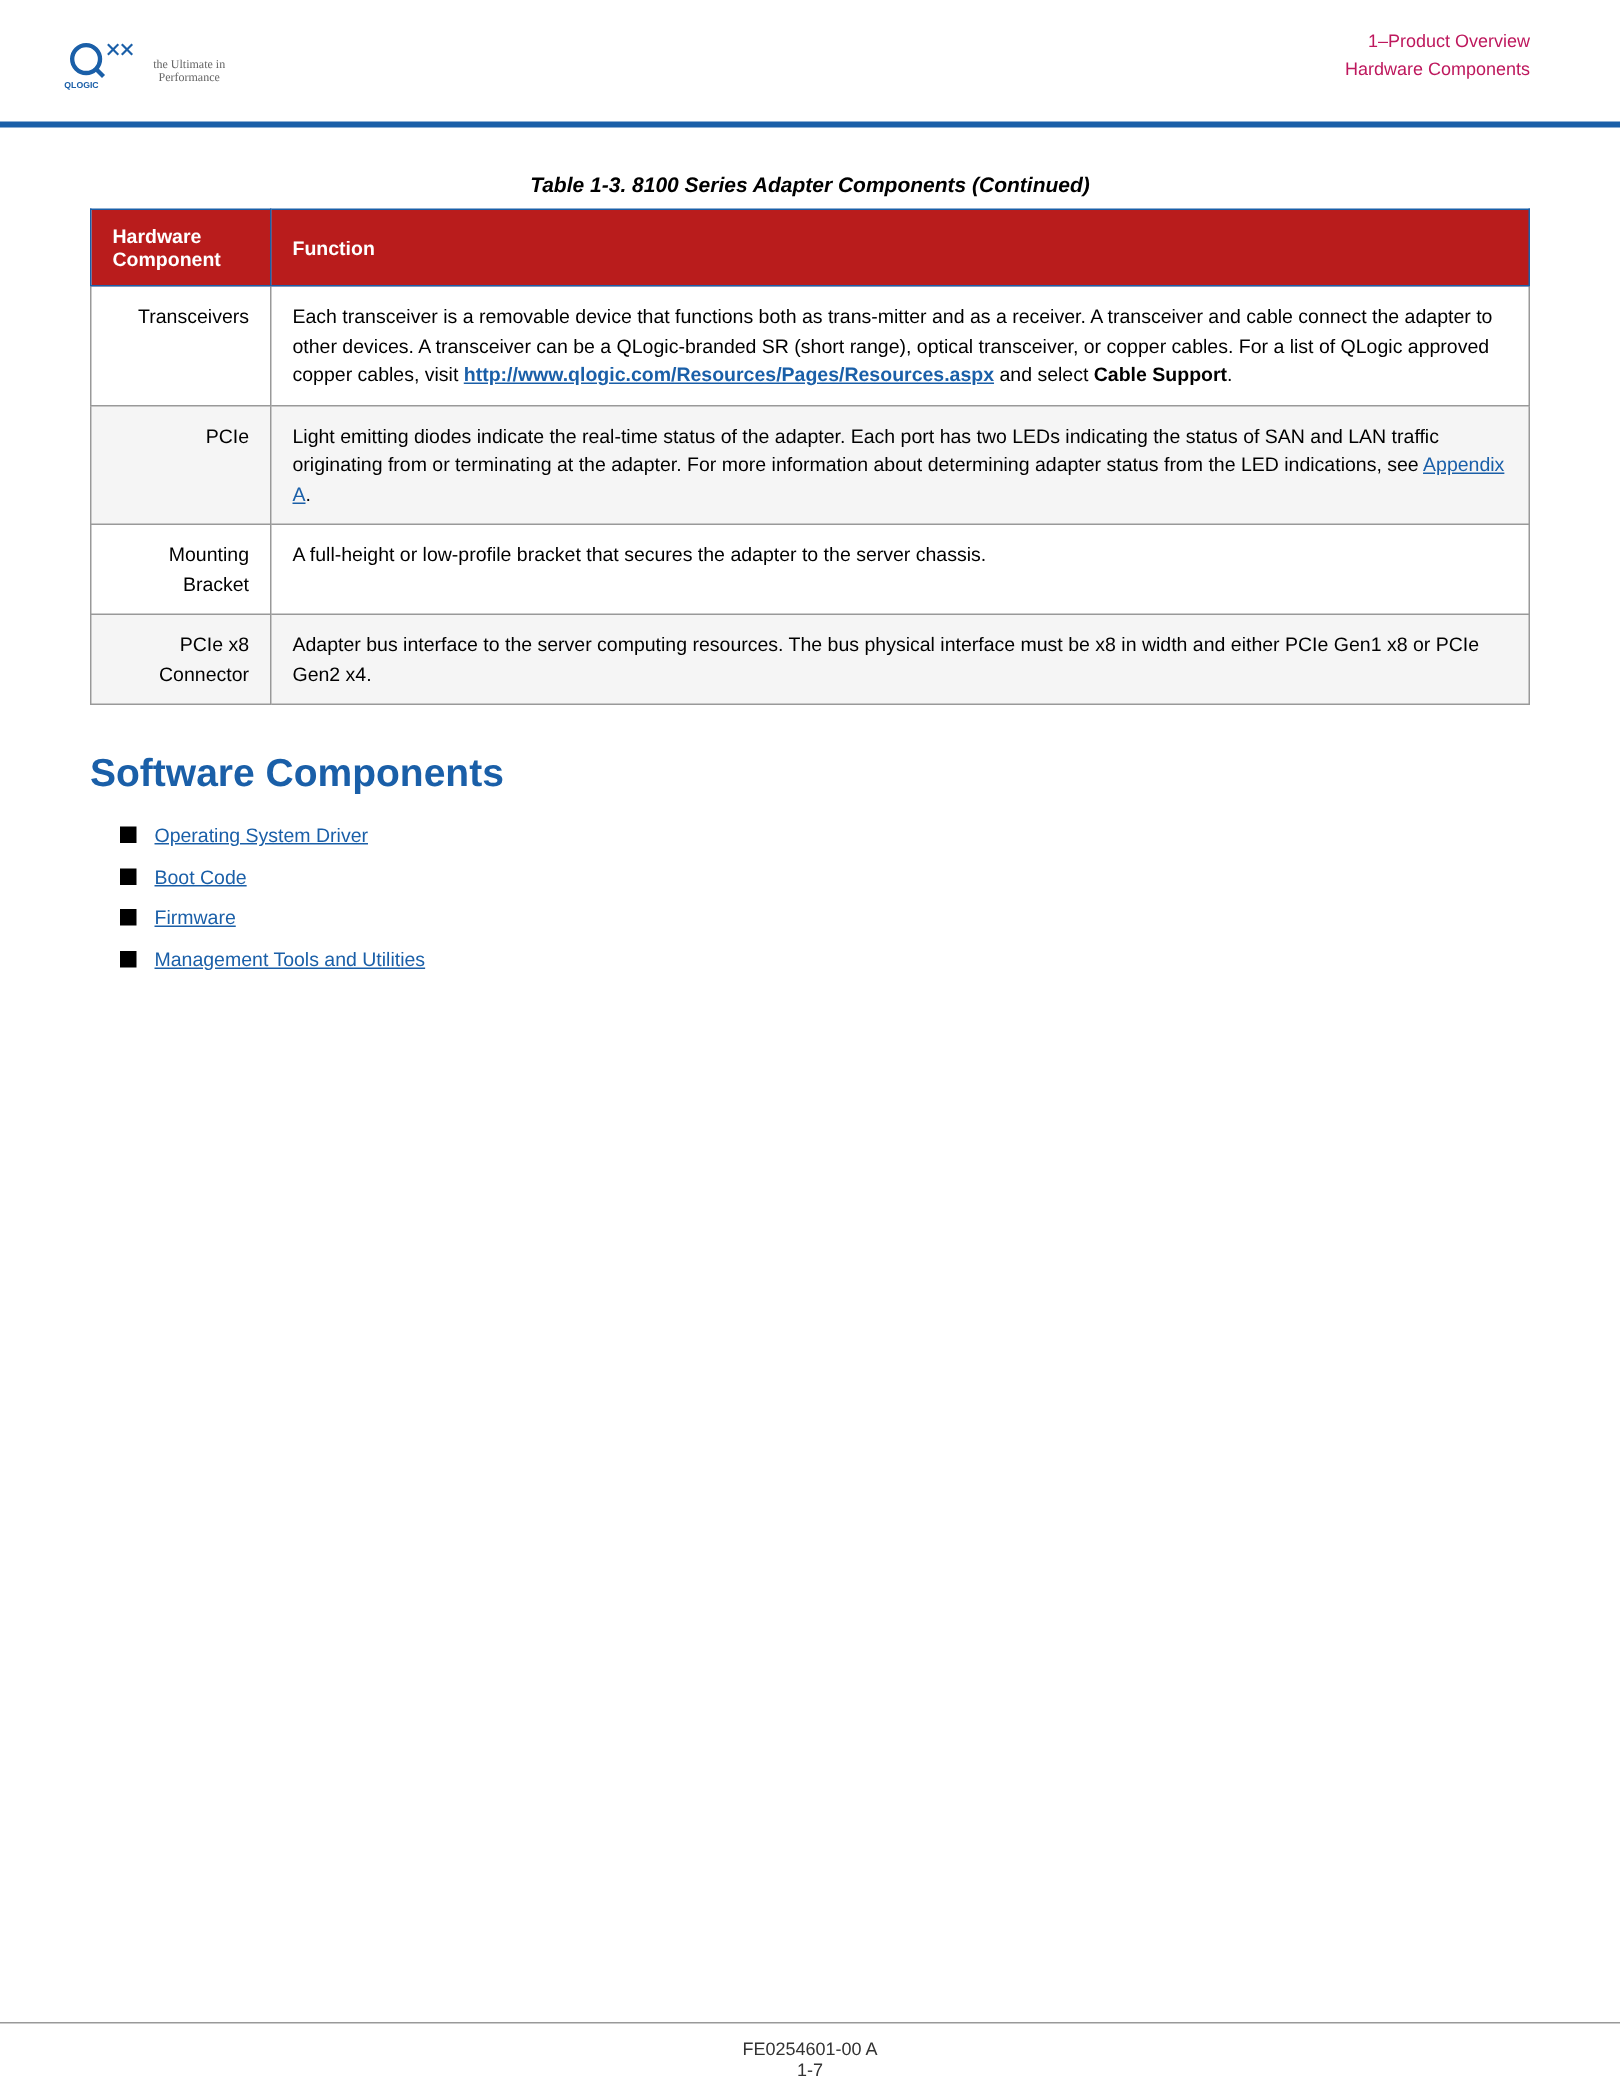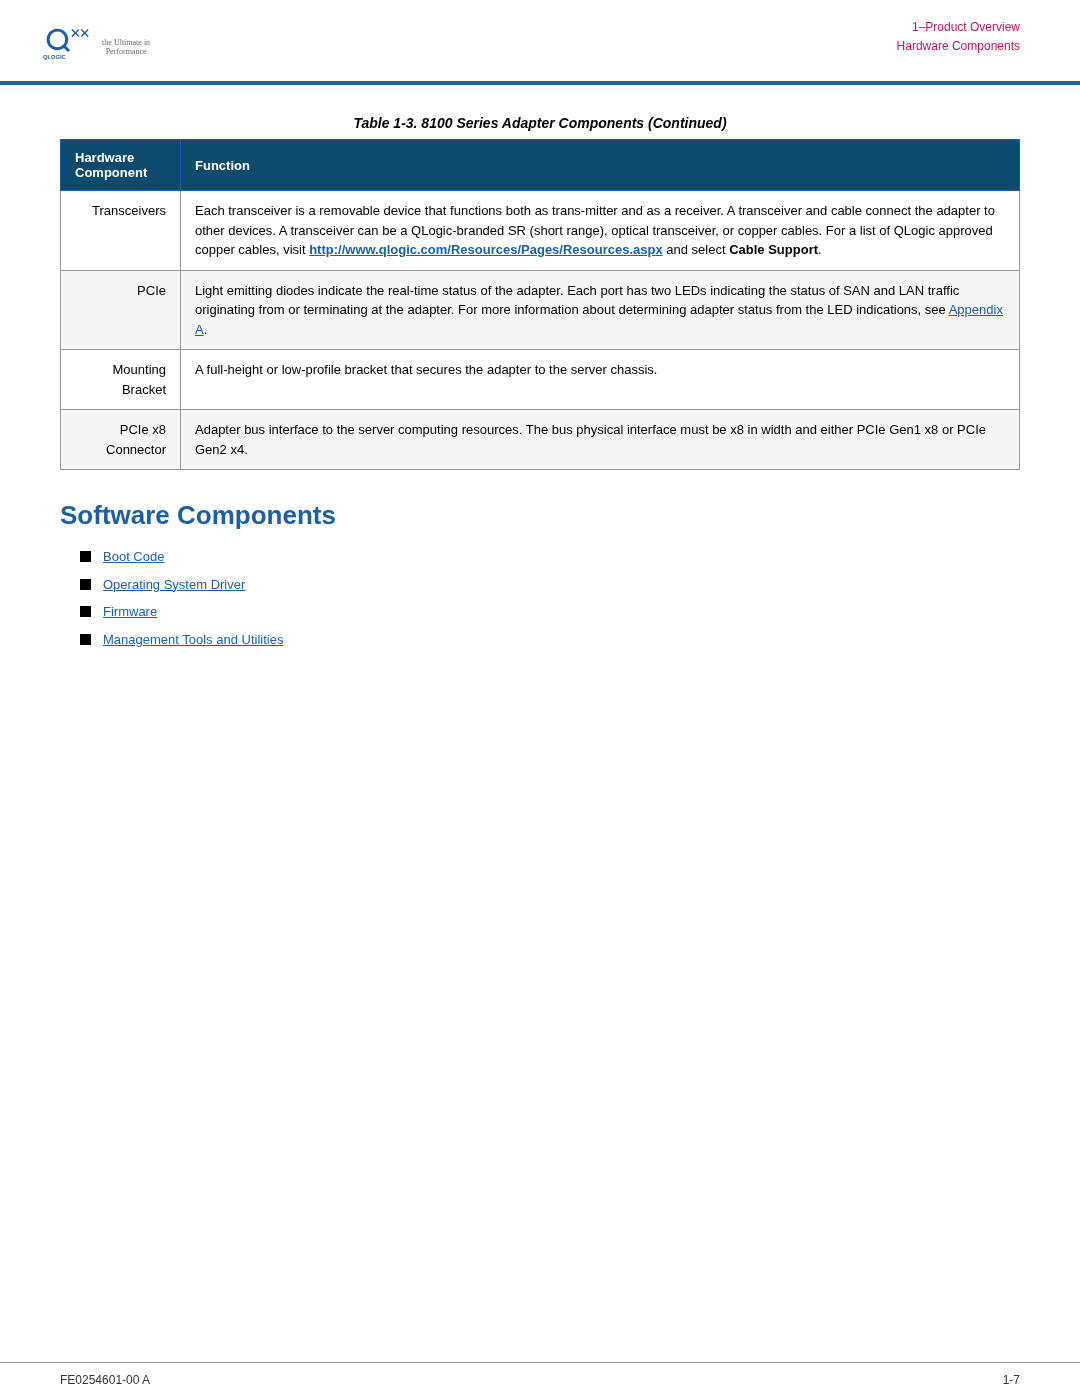--- a/index.html
+++ b/index.html
@@ -90,21 +90,21 @@
 
     
     .components-table {
       width: 100%;
       border-collapse: collapse;
       border: 1px solid #666;
       margin-bottom: 30px;
     }
 
     .components-table th {
-      background-color: #0c4a6e;
+      background-color: #b91c1c;
       color: #fff;
       font-weight: bold;
       font-size: 13px;
       padding: 10px 14px;
       text-align: left;
       border: 1px solid #1a5fa8;
     }
 
     .components-table td {
       padding: 10px 14px;
@@ -175,20 +175,21 @@
     }
 
     
     .footer {
       border-top: 1px solid #999;
       padding: 10px 60px;
       display: flex;
       justify-content: space-between;
       align-items: center;
       margin-top: auto;
+      flex-direction: column;
     }
 
     .footer-left {
       font-size: 12px;
       color: #333;
     }
 
     .footer-right {
       font-size: 12px;
       color: #333;
@@ -273,25 +274,25 @@
         </tr>
       </tbody>
     </table>
 
     <h1 class="section-heading">Software Components</h1>
 
 
     <ul class="bullet-list">
       <li>
         <span class="bullet-square"></span>
-        <span class="link-blue" style="cursor:pointer;">Boot Code</span>
+        <span class="link-blue" style="cursor:pointer;">Operating System Driver</span>
       </li>
       <li>
         <span class="bullet-square"></span>
-        <span class="link-blue" style="cursor:pointer;">Operating System Driver</span>
+        <span class="link-blue" style="cursor:pointer;">Boot Code</span>
       </li>
       <li>
         <span class="bullet-square"></span>
         <span class="link-blue" style="cursor:pointer;">Firmware</span>
       </li>
       <li>
         <span class="bullet-square"></span>
         <span class="link-blue" style="cursor:pointer;">Management Tools and Utilities</span>
       </li>
     </ul>

